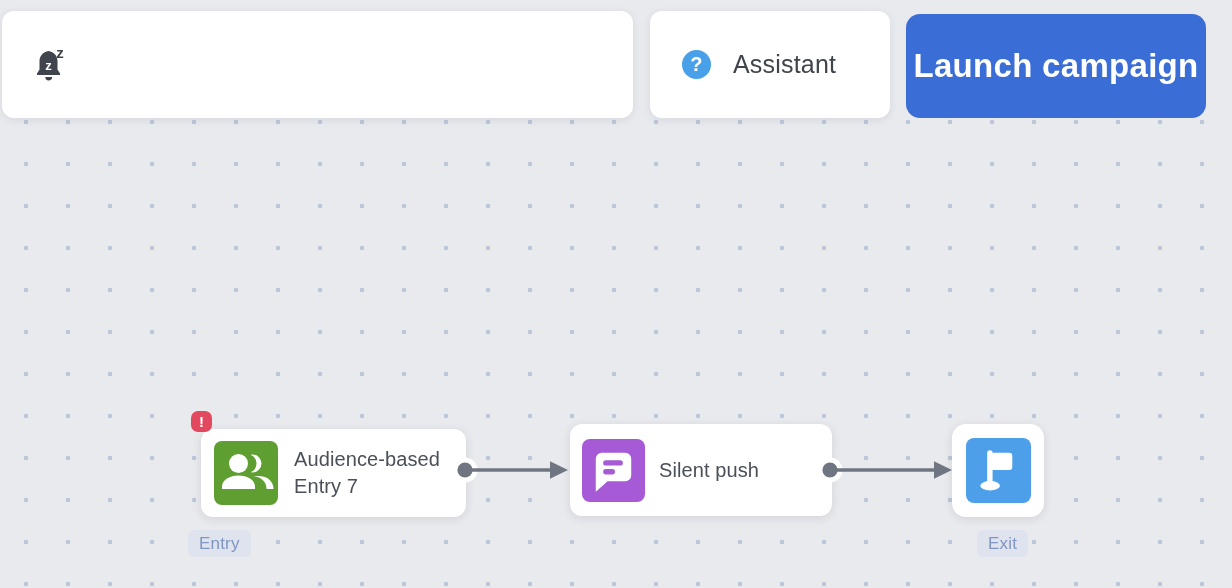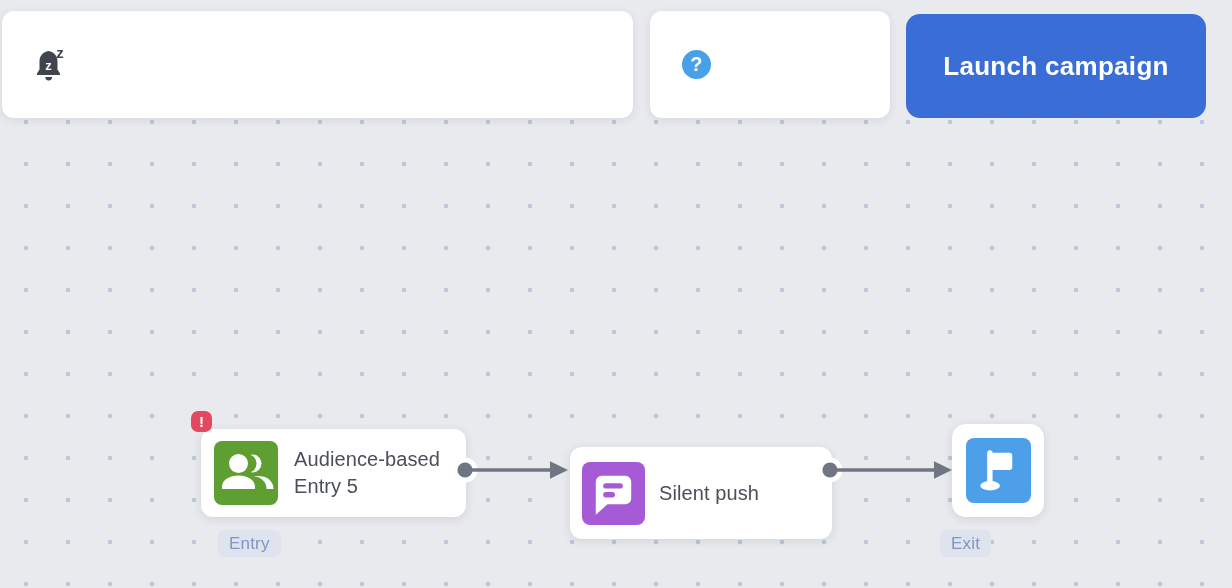--- a/index.html
+++ b/index.html
@@ -39,32 +39,32 @@
   }
   .q-circle {
     width:29px; height:29px; border-radius:50%; background:#47A0E8;
     display:flex; align-items:center; justify-content:center;
     color:#fff; font-size:20px; font-weight:700;
   }
 
   .launch-btn {
     position:absolute; left:906px; top:14px; width:300px; height:104px;
     background:#3A6DD5; border:none; border-radius:14px; cursor:pointer;
-    color:#fff; font-family:inherit; font-size:26px; font-weight:600;
+    color:#fff; font-family:inherit; font-size:33px; font-weight:600;
     letter-spacing:0.3px;
   }
 
   
   .node {
     position:absolute; background:#fff; border-radius:12px;
     box-shadow:0 2px 10px rgba(40,50,60,0.12);
     display:flex; align-items:center; cursor:pointer;
   }
   .node-entry { left:201px; top:429px; width:265px; height:88px; padding-left:13px; }
-  .node-push  { left:570px; top:424px; width:262px; height:92px; padding-left:12px;margin-top:23px; }
+  .node-push  { left:570px; top:424px; width:262px; height:92px; padding-left:12px; }
   .node-exit  { left:952px; top:424px; width:92px;  height:93px; border-radius:14px;
                 display:flex; align-items:center; justify-content:center; }
 
   .node-icon {
     border-radius:8px; flex:0 0 auto;
     display:flex; align-items:center; justify-content:center;
   }
   .icon-entry { width:64px; height:64px; background:#5F9E31; color:#5F9E31; margin-right:16px; }
   .icon-push  { width:63px; height:63px; background:#A75AD6; color:#A75AD6; margin-right:14px; }
   .icon-exit  { width:65px; height:65px; background:#4C9FE8; color:#4C9FE8; }
@@ -79,22 +79,22 @@
     position:absolute; left:-10px; top:-18px; width:21px; height:21px;
     background:#E2485E; border-radius:7px; color:#fff;
     font-size:15px; font-weight:700; line-height:21px; text-align:center;
   }
 
   .tag {
     position:absolute; background:#DEE3EE; color:#8096C4; border-radius:6px;
     font-size:17px; font-weight:500; line-height:23px; padding:2px 11px;
     letter-spacing:0.2px;
   }
-  .tag-entry { left:218px; top:530px; }
-  .tag-exit  { left:940px; top:530px; }
+  .tag-entry { left:188px; top:530px; }
+  .tag-exit  { left:977px; top:530px; }
 
   .connector { position:absolute; color:#6F7682; }
   .conn-1 { left:450px; top:456px; }
   .conn-2 { left:815px; top:456px; }
 
   .dark-icon { color:#3F444D; flex:0 0 auto; }
 </style>
 </head>
 <body>
 
@@ -108,37 +108,38 @@
         <text x="15.5" y="24.5" text-anchor="middle" font-size="13" font-weight="700" fill="#fff">z</text>
         <text x="27" y="13" text-anchor="middle" font-size="15" font-weight="700" fill="currentColor">z</text>
       </svg>
     </button>
   </div>
 
   <button class="assistant-card">
     <span class="q-circle" style="background-color: rgb(71, 160, 232);">
       <span>?</span>
     </span>
+    <span>Assistant</span>
   </button>
 
   <button class="launch-btn" style="background-color: rgb(58, 109, 213);">Launch campaign</button>
 
   <div class="node node-entry">
     <div class="err-badge" style="background-color: rgb(226, 72, 94);">!</div>
     <div class="node-icon icon-entry" style="background-color: rgb(95, 158, 49); color: rgb(95, 158, 49);">
       <svg width="64" height="64" viewBox="0 0 64 64">
         <circle cx="38.5" cy="22.5" r="9" fill="#fff"></circle>
         <path d="M28 48 c0-8.5 7.5-13 16-13 c8.5 0 15.5 4.5 15.5 13 z" fill="#fff"></path>
         <circle cx="33" cy="22.5" r="9.5" fill="currentColor"></circle>
         <path d="M21 48 c0-8.5 7.5-13 16-13 c8.5 0 15.5 4.5 15.5 13 z" fill="currentColor"></path>
         <circle cx="24.5" cy="22.5" r="9.5" fill="#fff"></circle>
         <path d="M8 48 v-2 c0-7.5 8-11.5 16.5-11.5 c8.5 0 16.5 4 16.5 11.5 v2 z" fill="#fff"></path>
       </svg>
     </div>
-    <div class="node-title">Audience-based Entry 5</div>
+    <div class="node-title">Audience-based Entry 7</div>
   </div>
 
   <div class="node node-push">
     <div class="node-icon icon-push" style="background-color: rgb(167, 90, 214); color: rgb(167, 90, 214);">
       <svg width="63" height="63" viewBox="0 0 64 64">
         <path fill="#fff" d="M14 20 a6 6 0 0 1 6-6 h24 a6 6 0 0 1 6 6 v17 a6 6 0 0 1 -6 6 H26 L14 53.5 V20 z"></path>
         <rect x="21.5" y="21.5" width="20" height="5.5" rx="2.7" fill="currentColor"></rect>
         <rect x="21.5" y="30.5" width="12" height="5.5" rx="2.7" fill="currentColor"></rect>
       </svg>
     </div>

